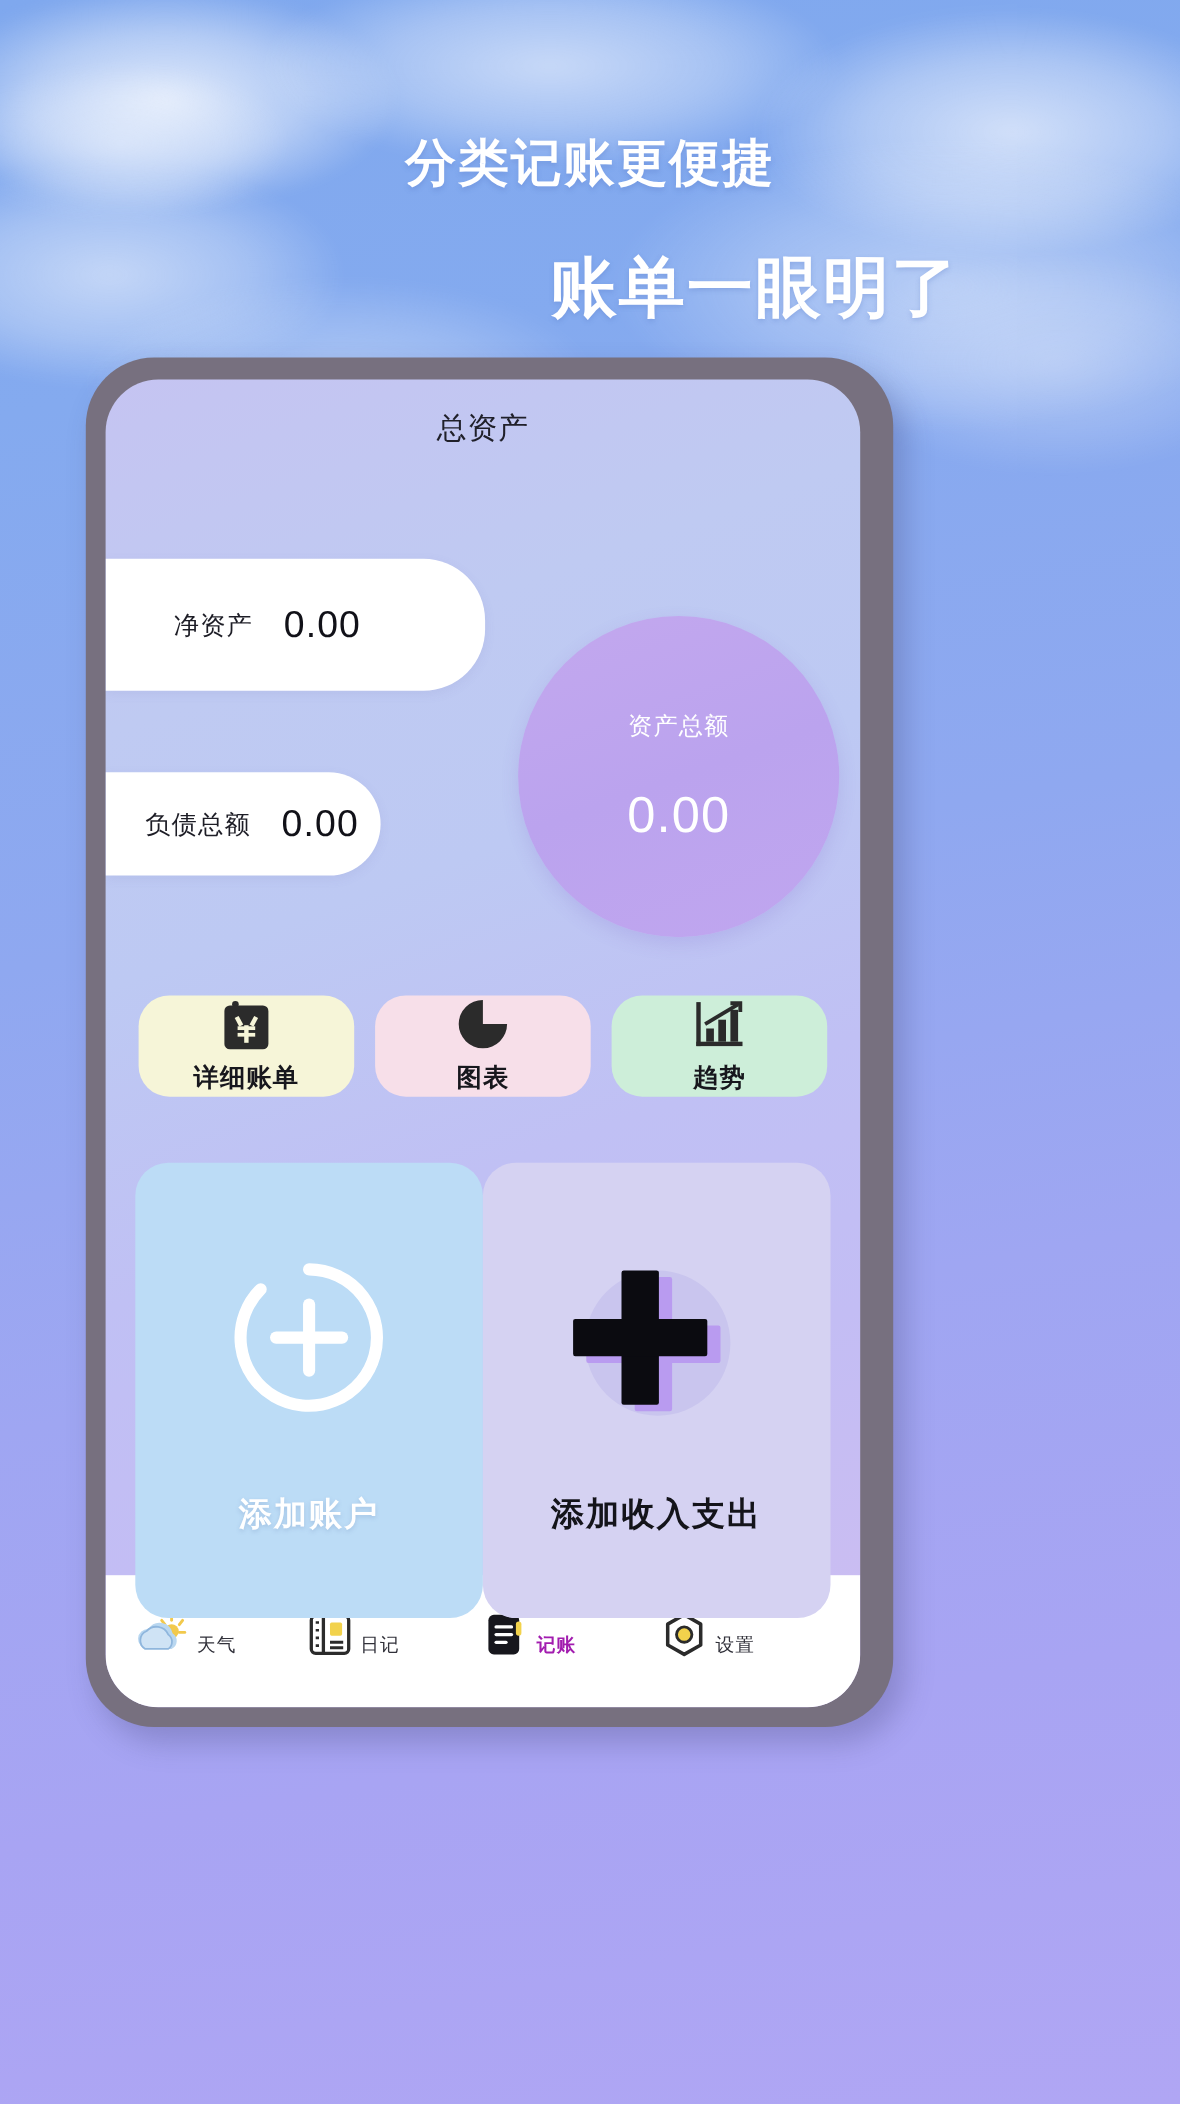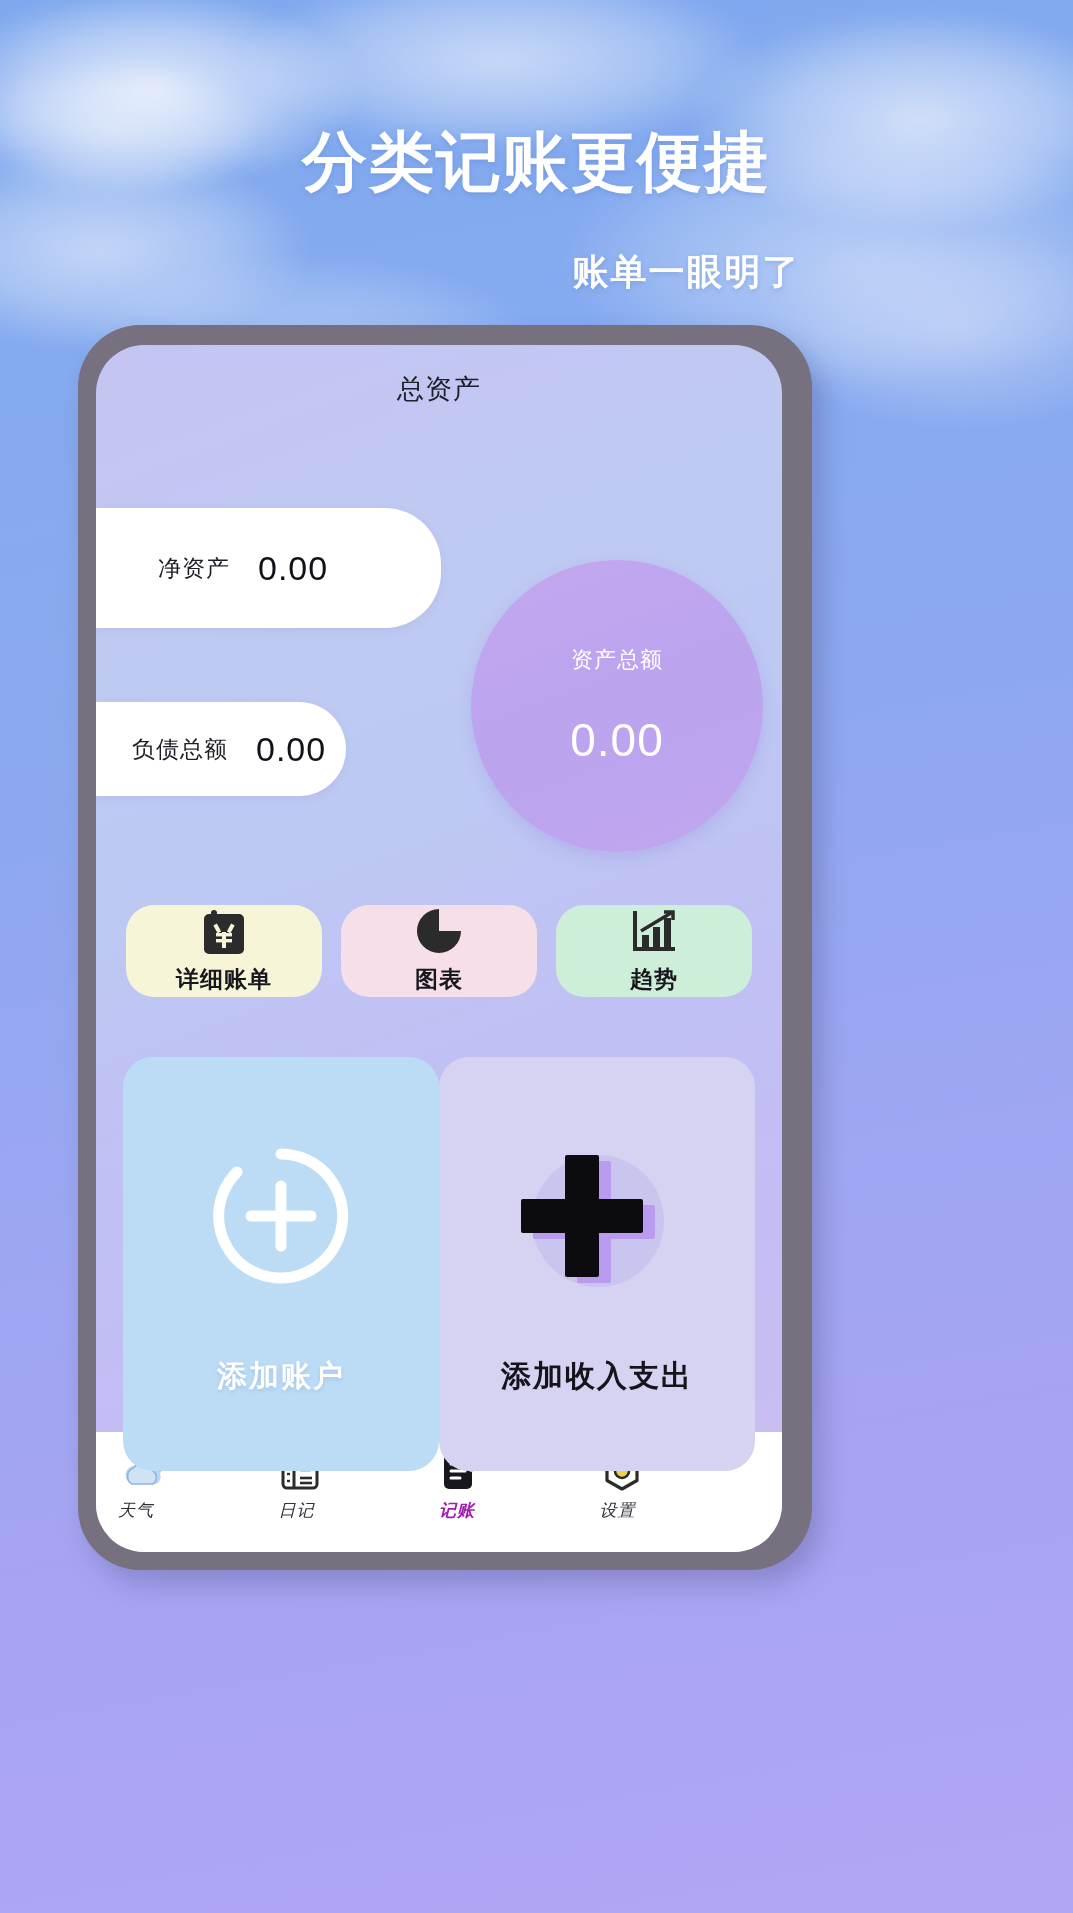--- a/index.html
+++ b/index.html
@@ -31,30 +31,30 @@
   .c8 { left:-40px;  top:60px;   width:300px; height:140px; opacity:.55;}
 
   
   .headline {
     position: absolute; left:0; right:0; top:118px;
     text-align:center; pointer-events:none;
   }
   .headline-line1 {
     font-family: "DejaVu Sans", sans-serif;
     font-weight: 700;
-    font-size: 65px;
+    font-size: 46px;
     letter-spacing: 2px;
     color: #ffffff;
     text-shadow: 0 2px 5px rgba(80,110,190,0.28);
     display:block;
   }
   .headline-line2 {
     font-family: "DejaVu Sans", sans-serif;
     font-weight: 700;
-    font-size: 36px;
+    font-size: 60px;
     letter-spacing: 2px;
     color: #ffffff;
     text-shadow: 0 2px 5px rgba(80,110,190,0.28);
     display:block;
     margin-top: 42px;
     padding-left: 300px;
   }
 
   
   .phone {
@@ -176,22 +176,22 @@
 
   
   .nav {
     height: 120px;
     background:#ffffff;
     display:flex; align-items:center;
     padding: 0 22px 14px 22px;
   }
   .nav-item {
     flex:1;
-    display:flex; flex-direction:column;
-    align-items:flex-start; gap:7px;font-style:italic;
+    display:flex; flex-direction:row;
+    align-items:flex-end; gap:7px;
   }
   .nav-icon { height:44px; display:flex; align-items:flex-end; justify-content:center; }
   .nav-label {
     font-size: 17px;
     color: #31313a;
     letter-spacing: 1px;
   }
   .nav-label.active { font-weight:700; color:#a21caf; }
 </style>
 </head>

